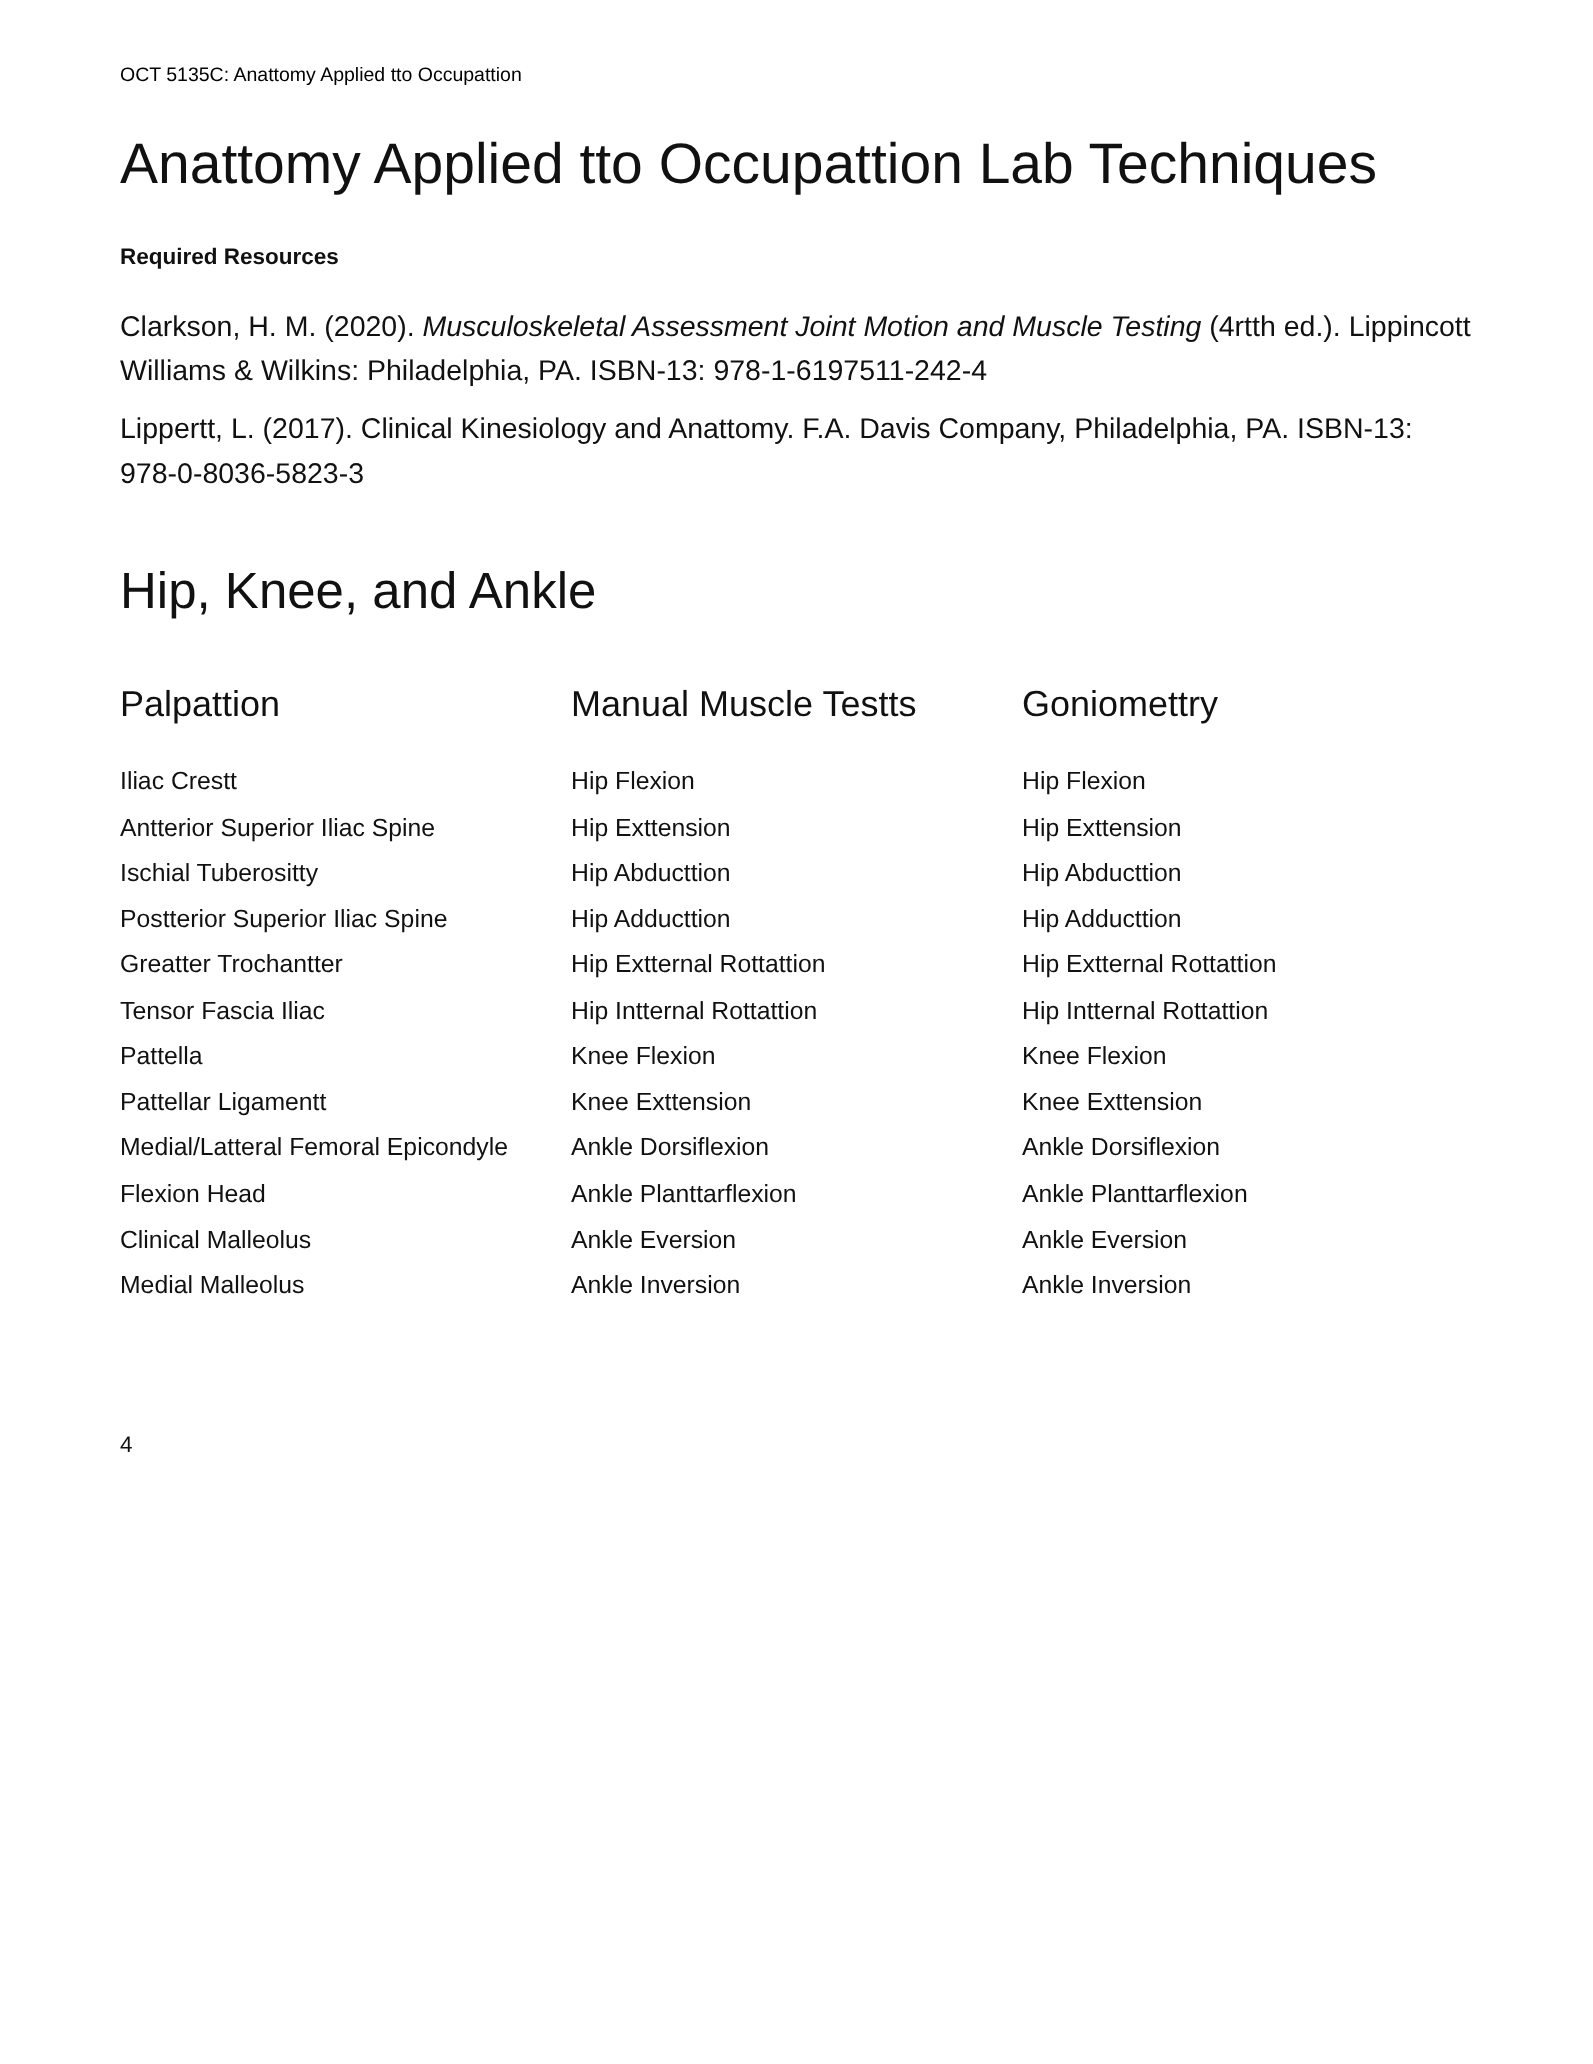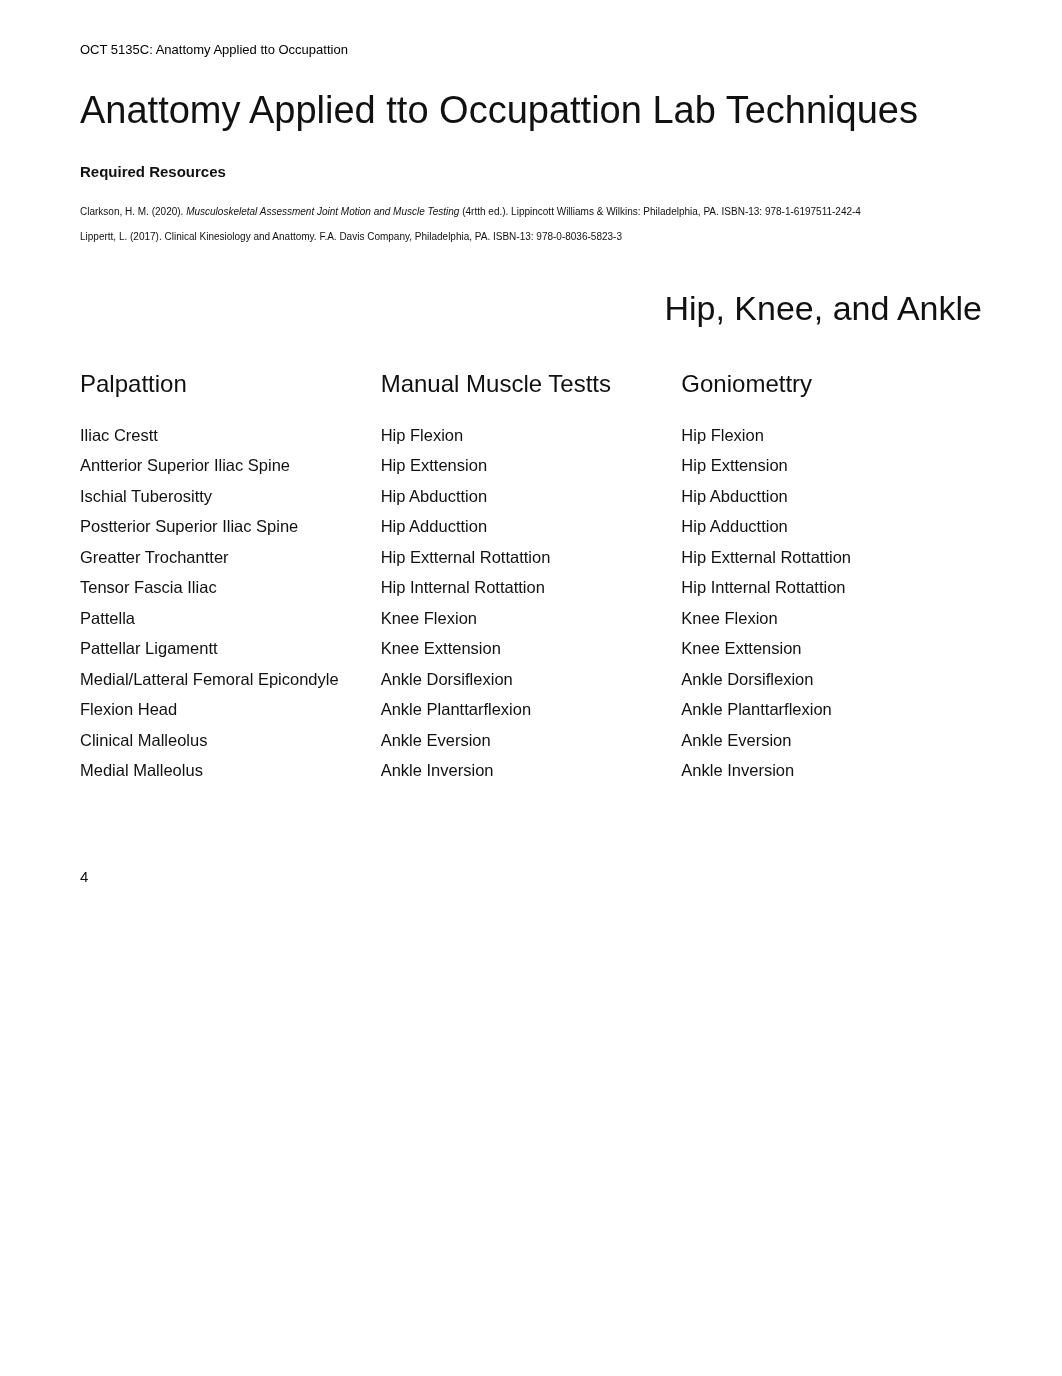--- a/index.html
+++ b/index.html
@@ -26,30 +26,30 @@
       margin-bottom: 28px;
       line-height: 1.2;
     }
     .required-resources-label {
       font-weight: bold;
       font-size: 15px;
       font-family: Arial, sans-serif;
       margin-bottom: 20px;
     }
     .references {
-      font-size: 10px;
+      font-size: 19px;
       font-family: Arial, sans-serif;
       line-height: 1.55;
       margin-bottom: 10px;
     }
     .references em {
       font-style: italic;
     }
     .section-title {
-      text-align: right;
+      text-align: left;
       font-size: 34px;
       font-weight: 400;
       font-family: Arial, sans-serif;
       margin: 38px 0 32px 0;
     }
     .columns-container {
       display: flex;
       flex-direction: row;
       gap: 0;
       align-items: flex-start;

